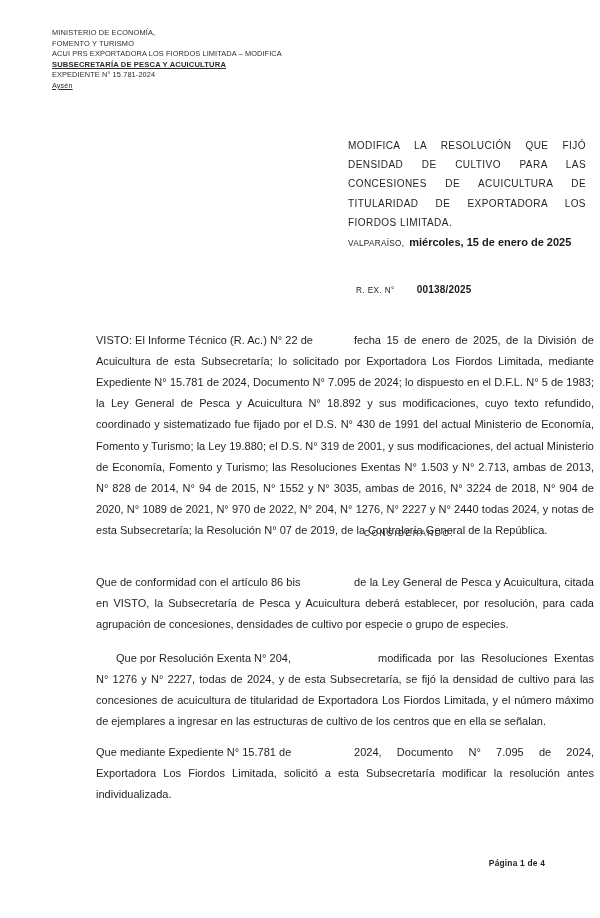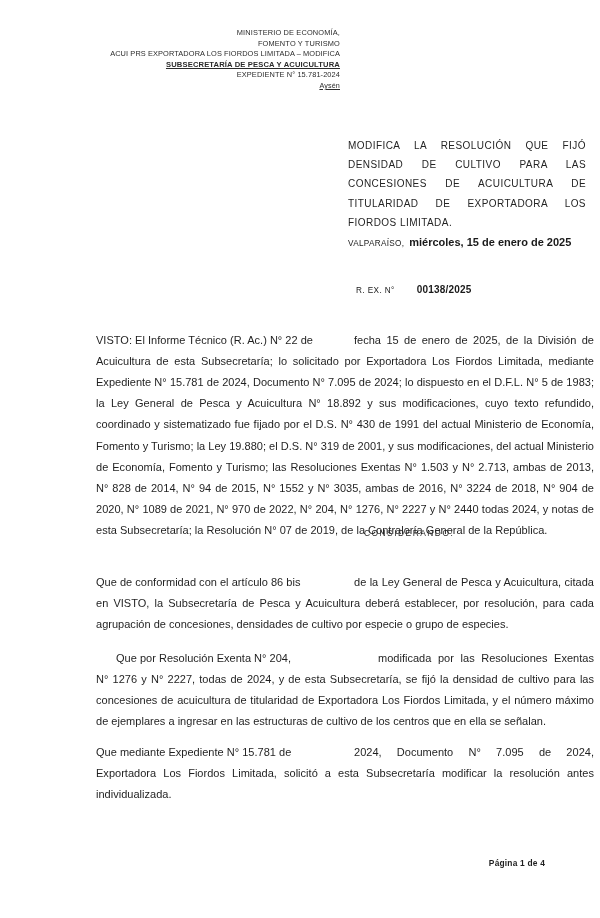--- a/index.html
+++ b/index.html
@@ -21,23 +21,23 @@
     width: 600px;
     height: 918px;
     background: #ffffff;
     box-sizing: border-box;
   }
 
   
   .letterhead {
     position: absolute;
     top: 28px;
-    left: 40px;
+    left: 52px;
     width: 300px;
-    text-align: right;
+    text-align: left;
     line-height: 1.42;
   }
   .letterhead .lh-line {
     font-size: 7.4px;
     letter-spacing: 0.15px;
     color: #2b2b2b;
     white-space: nowrap;
     display: block;
   }
   .letterhead .lh-bold {

